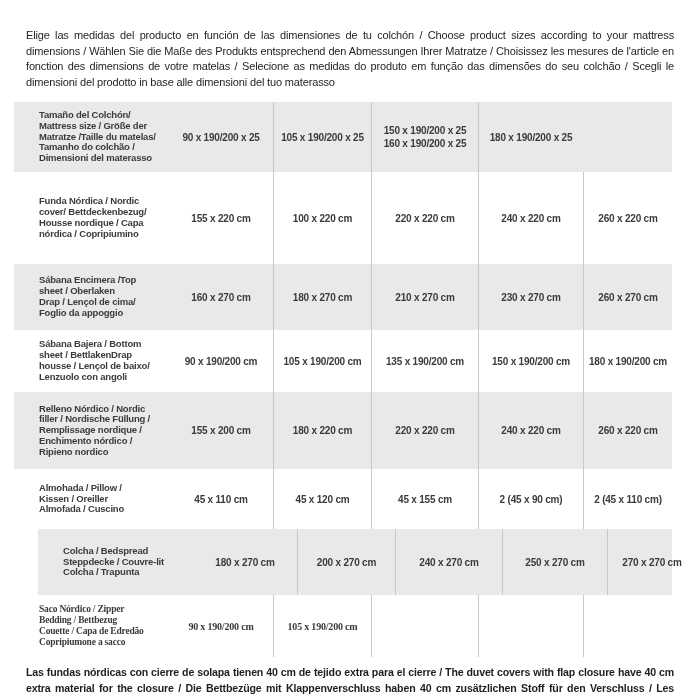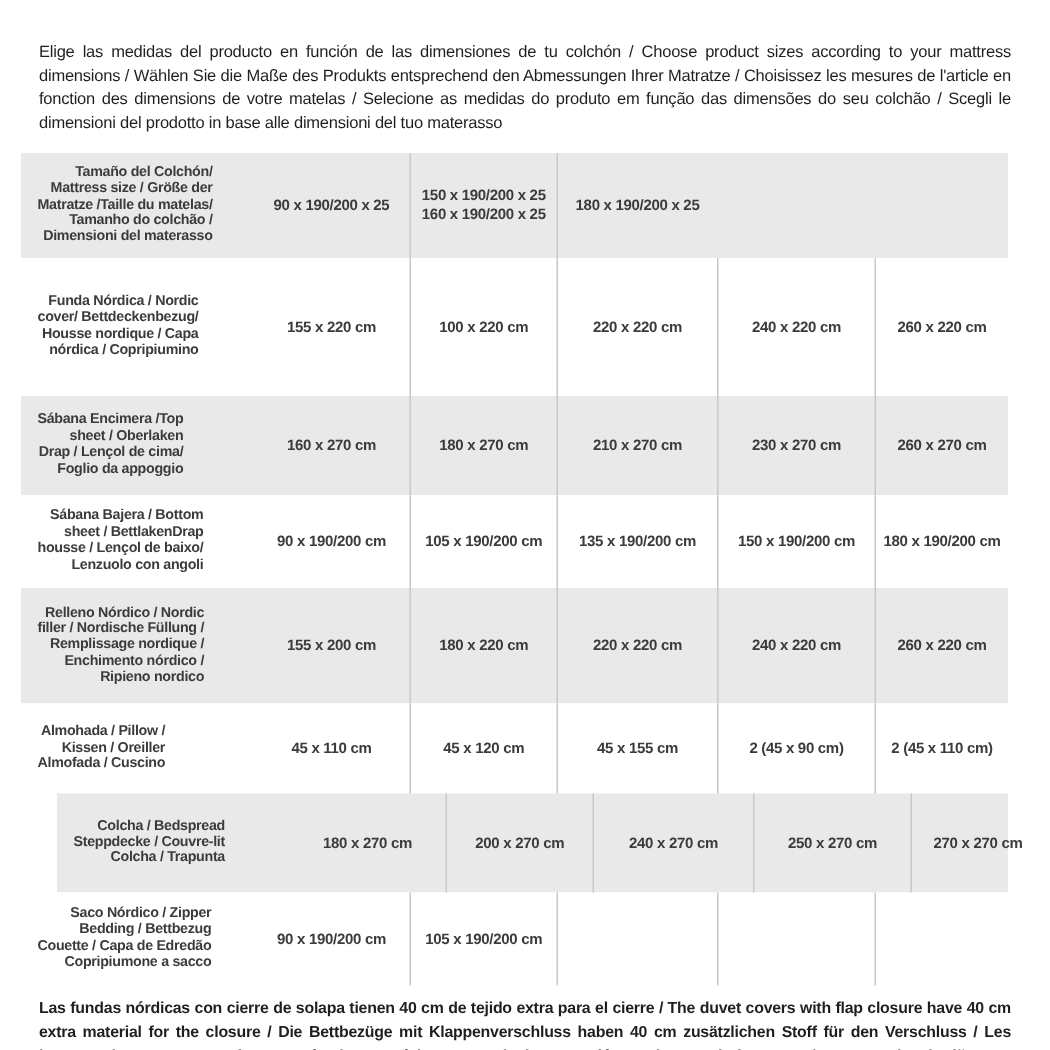--- a/index.html
+++ b/index.html
@@ -34,36 +34,36 @@
   }
   .trow.shaded{background:var(--row_shaded);}
   .trow.plain{background:var(--row_plain);}
   .trow:nth-child(1){height:70px;}
   .trow:nth-child(2){height:92px;}
   .trow:nth-child(3){height:66px;}
   .trow:nth-child(4){height:62px;}
   .trow:nth-child(5){height:77px;}
   .trow:nth-child(6){height:60px;}
   .trow:nth-child(7){height:66px;margin-left:24px;}
-  .trow:nth-child(8){height:62px;}
+  .trow:nth-child(8){height:62px;font-family:Liberation Serif, serif;}
 
   .cell{
     height:100%;
     display:flex;
     align-items:center;
     white-space:pre-line;
   }
   .label-cell{
-    padding-left:11px;
+    padding-left:25px;
     padding-right:4px;
     font-size:9.5px;
     font-weight:bold;
     line-height:10.8px;
     letter-spacing:-0.2px;
-    text-align:right;
+    text-align:left;
   }
   .value-cell{
     justify-content:center;
     text-align:center;
     font-size:10px;
     font-weight:bold;
     line-height:13px;
     letter-spacing:-0.2px;
   }
   .value-cell.with-divider{border-left:1px solid var(--divider);}
@@ -84,20 +84,21 @@
 <div class="intro">Elige las medidas del producto en función de las dimensiones de tu colchón / Choose product sizes according to your mattress dimensions / Wählen Sie die Maße des Produkts entsprechend den Abmessungen Ihrer Matratze / Choisissez les mesures de l'article en fonction des dimensions de votre matelas / Selecione as medidas do produto em função das dimensões do seu colchão / Scegli le dimensioni del prodotto in base alle dimensioni del tuo materasso</div>
 
 <div class="size-table">
     <div class="trow shaded">
       <div class="cell label-cell">Tamaño del Colchón/
 Mattress size / Größe der
 Matratze /Taille du matelas/
 Tamanho do colchão /
 Dimensioni del materasso</div>
       <div class="cell value-cell">90 x 190/200 x 25</div>
+      <div class="cell value-cell with-divider">105 x 190/200 x 25</div>
       <div class="cell value-cell with-divider">150 x 190/200 x 25
 160 x 190/200 x 25</div>
       <div class="cell value-cell with-divider">180 x 190/200 x 25</div>
     </div>
     <div class="trow plain">
       <div class="cell label-cell">Funda Nórdica /  Nordic
 cover/ Bettdeckenbezug/
 Housse nordique / Capa
 nórdica / Copripiumino</div>
       <div class="cell value-cell">155 x 220 cm</div>

